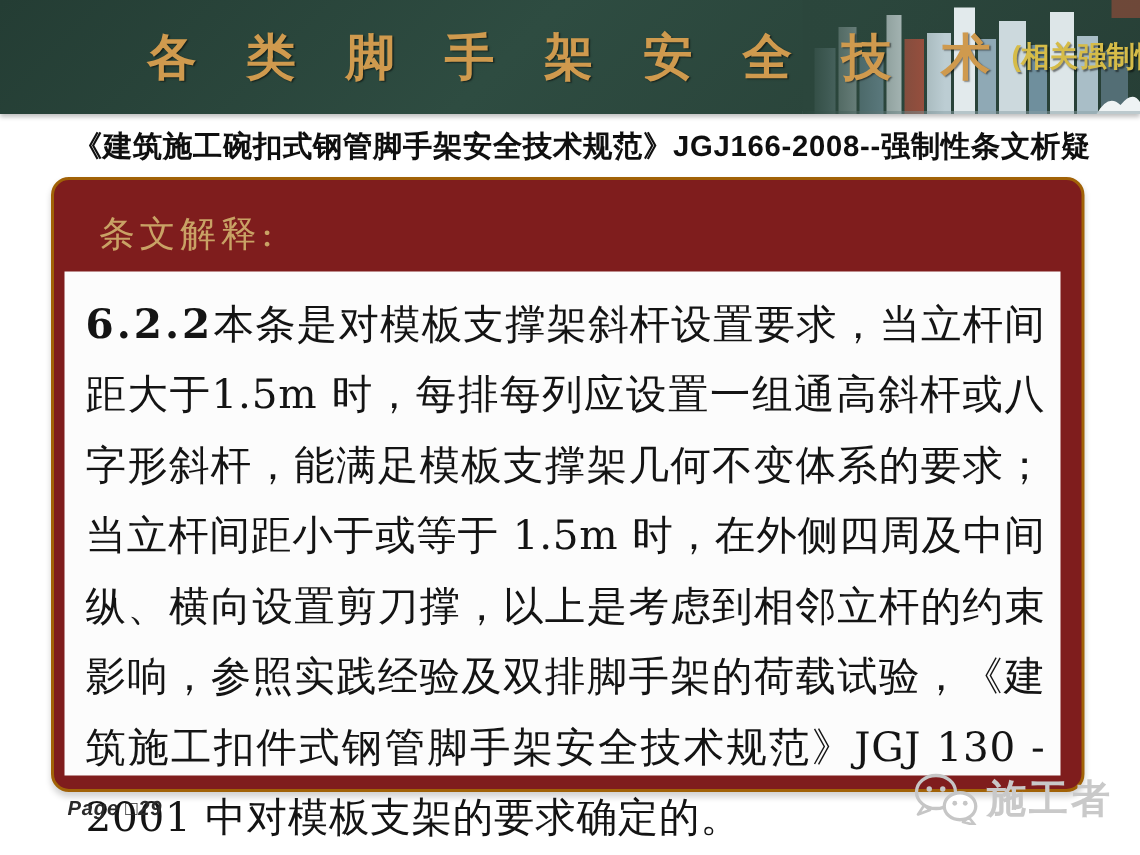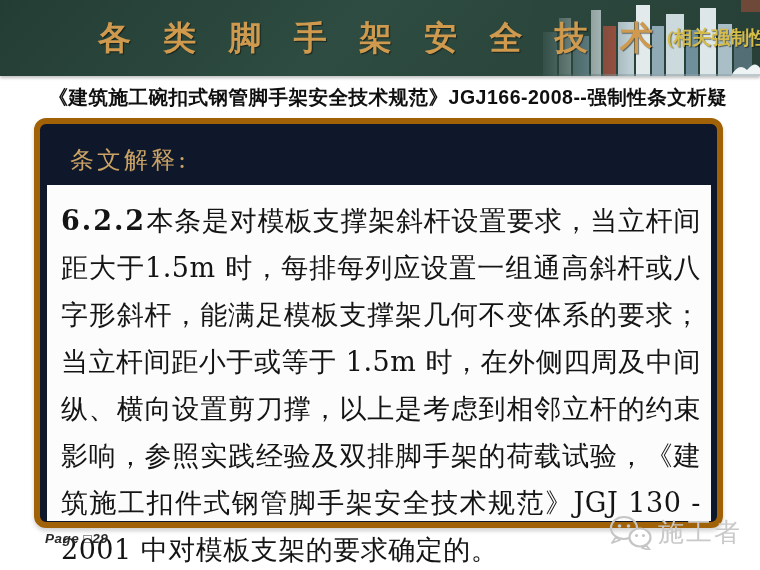--- a/index.html
+++ b/index.html
@@ -5,21 +5,20 @@
   * { margin: 0; padding: 0; box-sizing: border-box; }
   html, body { width: 760px; height: 570px; background: #ffffff; overflow: hidden; }
   body { font-family: "Liberation Sans", sans-serif; position: relative; }
 
   
   .banner {
     position: absolute; left: 0; top: 0; width: 760px; height: 76px;
     background: linear-gradient(135deg, #243d34 0%, #2e4c41 45%, #273f36 100%);
     box-shadow: 0 2px 3px rgba(0,0,0,0.25);
     overflow: hidden;
-    font-family: Liberation Serif, serif;
   }
   .skyline { position: absolute; right: 0; top: 0; width: 225px; height: 76px; }
   .skyline .fade {
     position: absolute; left: 0; top: 0; width: 95px; height: 76px;
     background: linear-gradient(to right, #2b463c 0%, rgba(43,70,60,0) 100%);
   }
   .banner-text {
     position: absolute; left: 98px; top: 0; height: 76px;
     display: flex; align-items: center; white-space: nowrap; z-index: 2;
   }
@@ -35,21 +34,21 @@
   
   .heading {
     position: absolute; left: 8px; top: 84px; width: 760px;
     text-align: center; font-size: 19.5px; font-weight: bold; color: #0f0f0f;
     letter-spacing: 0.5px;
   }
 
   
   .card {
     position: absolute; left: 34px; top: 118px; width: 689px; height: 410px;
-    background: #0f172a; border: 6px solid #a16207; border-radius: 12px;
+    background: #7f1d1d; border: 2px solid #a16207; border-radius: 12px;
     box-shadow: 0 3px 4px rgba(0,0,0,0.18);
   }
   .card-label {
     margin: 20px 0 0 30px;
     font-family: "DejaVu Serif", "Liberation Serif", serif;
     font-size: 24px; color: #c9a265; letter-spacing: 3px; font-weight: 500;
   }
   .card-body {
     position: absolute; left: 7px; top: 61px; width: 664px; height: 336px;
     background: #fcfcfc;
@@ -66,21 +65,21 @@
   .page-label {
     position: absolute; left: 45px; top: 531px;
     font-size: 13.5px; font-weight: bold; font-style: italic; color: #2a2a2a;
     letter-spacing: 0.5px;
   }
   .watermark {
     position: absolute; right: 18px; top: 514px;
     display: flex; align-items: center; gap: 6px;
   }
   .watermark-text {
-    font-size: 26px; font-weight: normal; color: #c9c9c9; letter-spacing: 2px;
+    font-size: 26px; font-weight: bold; color: #c9c9c9; letter-spacing: 2px;
   }
 </style>
 </head>
 <body>
 
 <div class="slide">
 
   <header class="banner">
     <div class="skyline">
       <svg width="225" height="76" viewBox="0 0 225 76">

